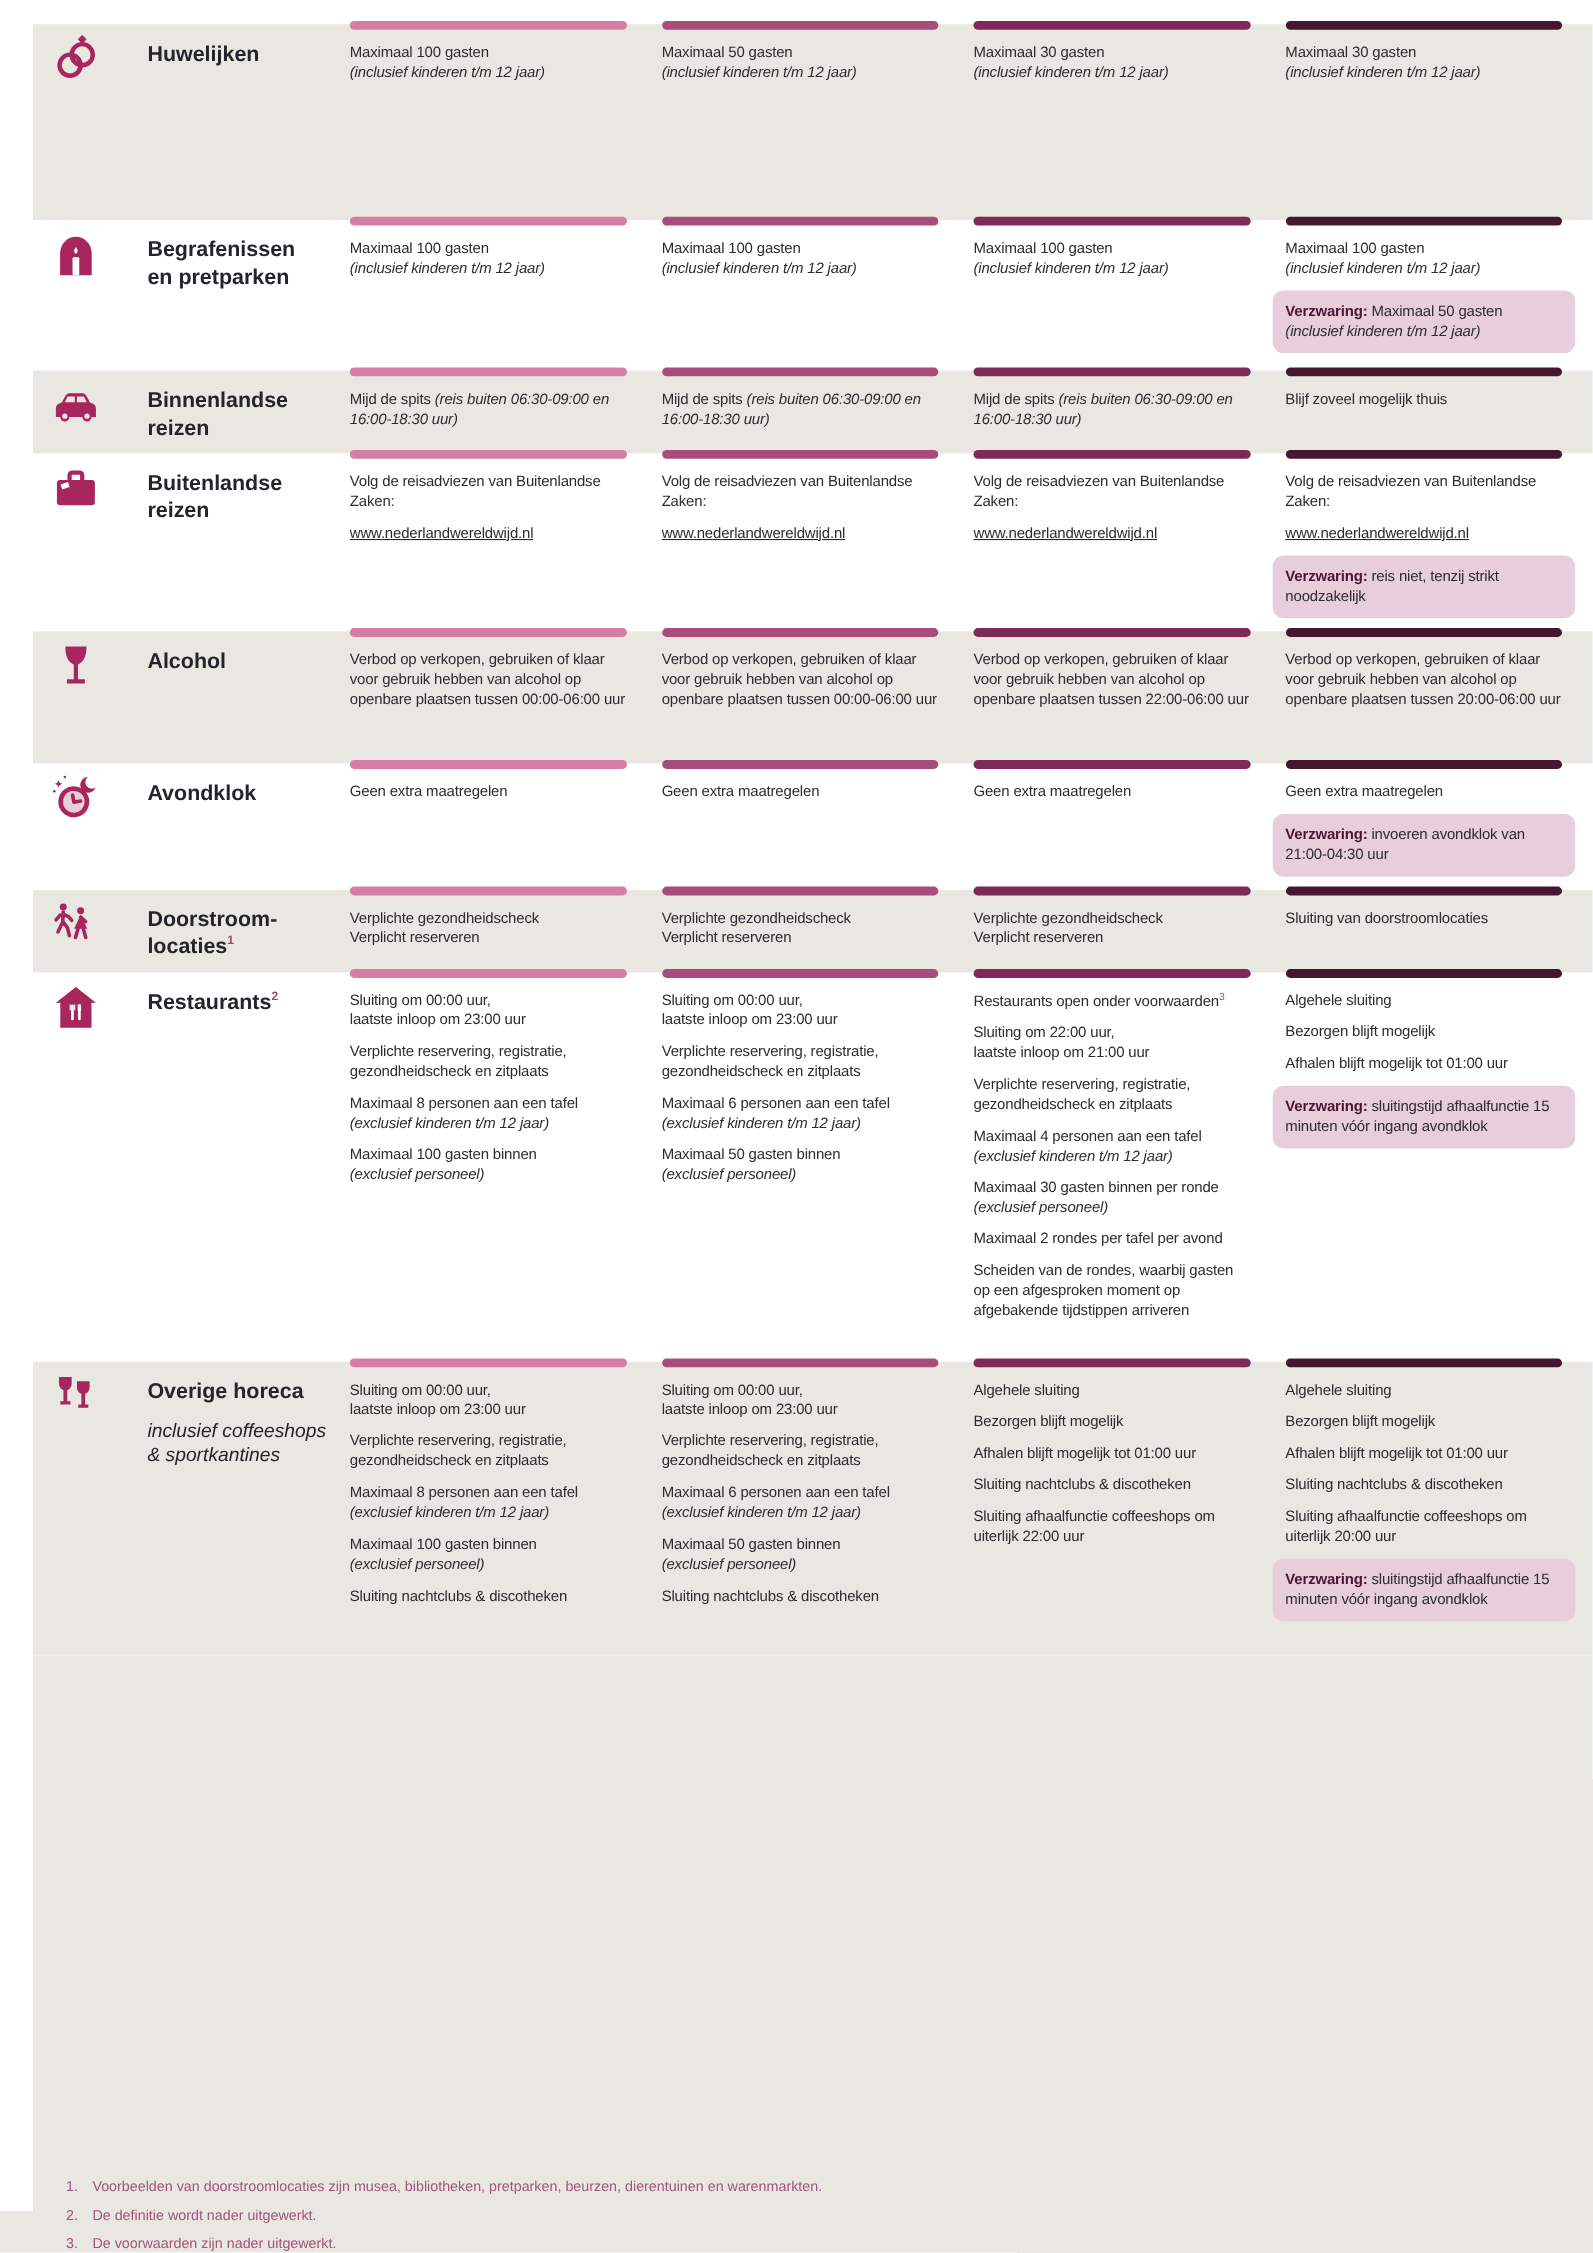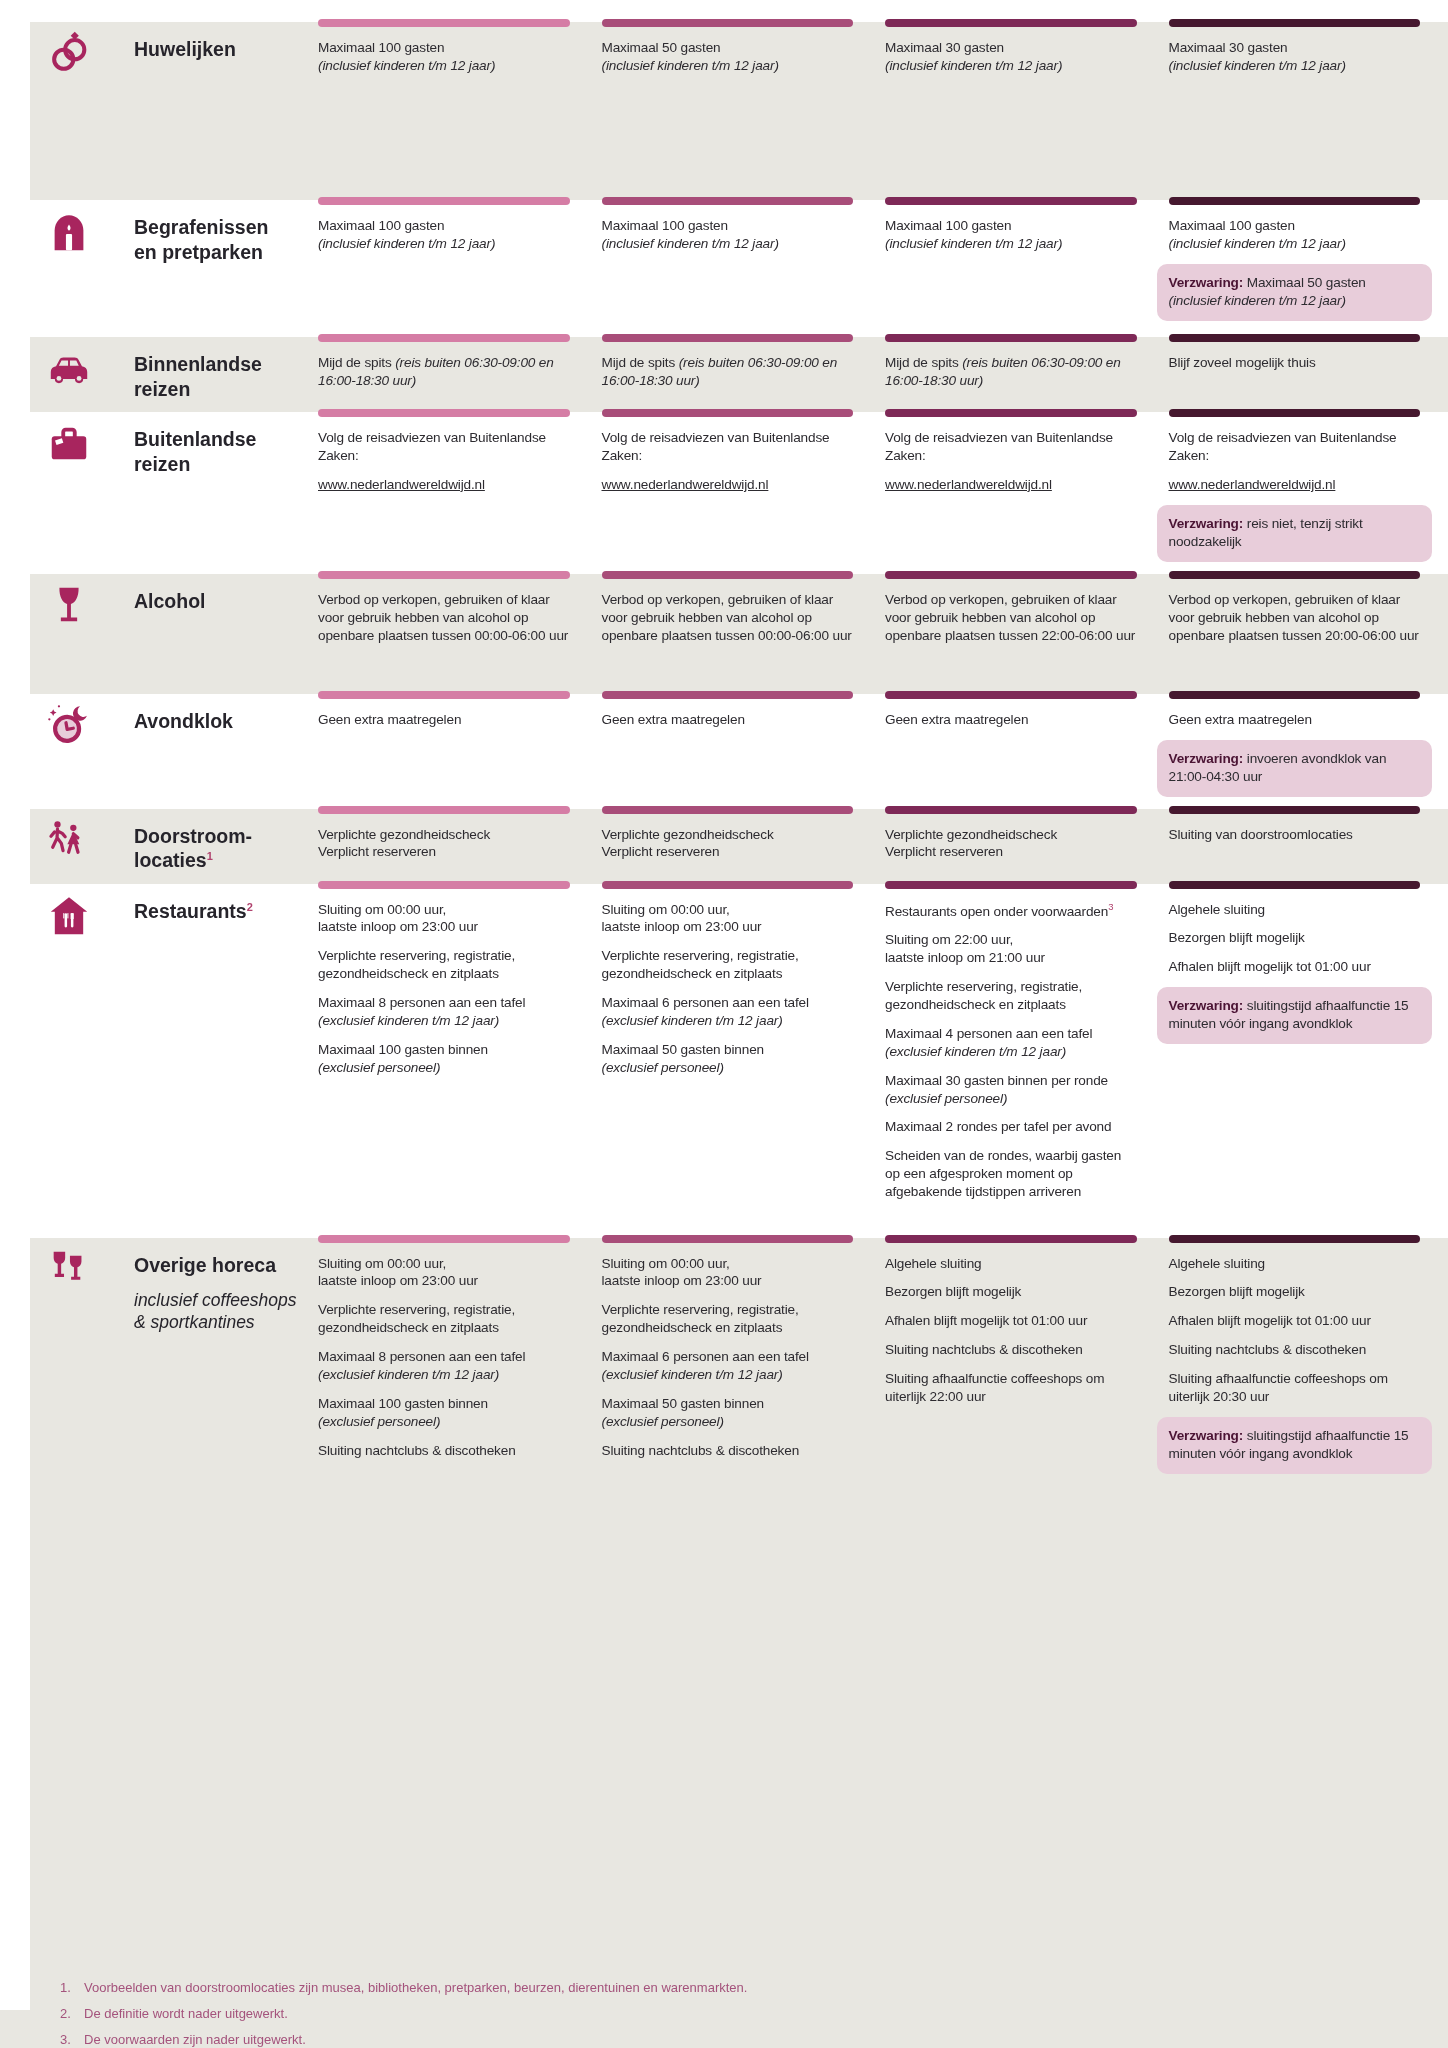--- a/index.html
+++ b/index.html
@@ -331,21 +331,21 @@
           <div class="p"><span>Afhalen blijft mogelijk tot 01:00 uur</span></div>
           <div class="p"><span>Sluiting nachtclubs &amp; discotheken</span></div>
           <div class="p"><span>Sluiting afhaalfunctie coffeeshops om uiterlijk 22:00 uur</span></div>
         </div>
         <div class="cell">
           <div class="bar" style="background: rgb(70, 24, 47);"></div>
           <div class="p"><span>Algehele sluiting</span></div>
           <div class="p"><span>Bezorgen blijft mogelijk</span></div>
           <div class="p"><span>Afhalen blijft mogelijk tot 01:00 uur</span></div>
           <div class="p"><span>Sluiting nachtclubs &amp; discotheken</span></div>
-          <div class="p"><span>Sluiting afhaalfunctie coffeeshops om uiterlijk 20:30 uur</span></div>
+          <div class="p"><span>Sluiting afhaalfunctie coffeeshops om uiterlijk 20:00 uur</span></div>
           <div class="p vbox"><strong class="vz">Verzwaring:</strong><span> sluitingstijd afhaalfunctie 15 minuten vóór ingang avondklok</span></div>
         </div>
       </div>
     </div>
   <div class="footer">
     <div id="footnotes">
         <div class="footnote">
           <span class="fn-num">1.</span>
           <span>Voorbeelden van doorstroomlocaties zijn musea, bibliotheken, pretparken, beurzen, dierentuinen en warenmarkten.</span>
         </div>

